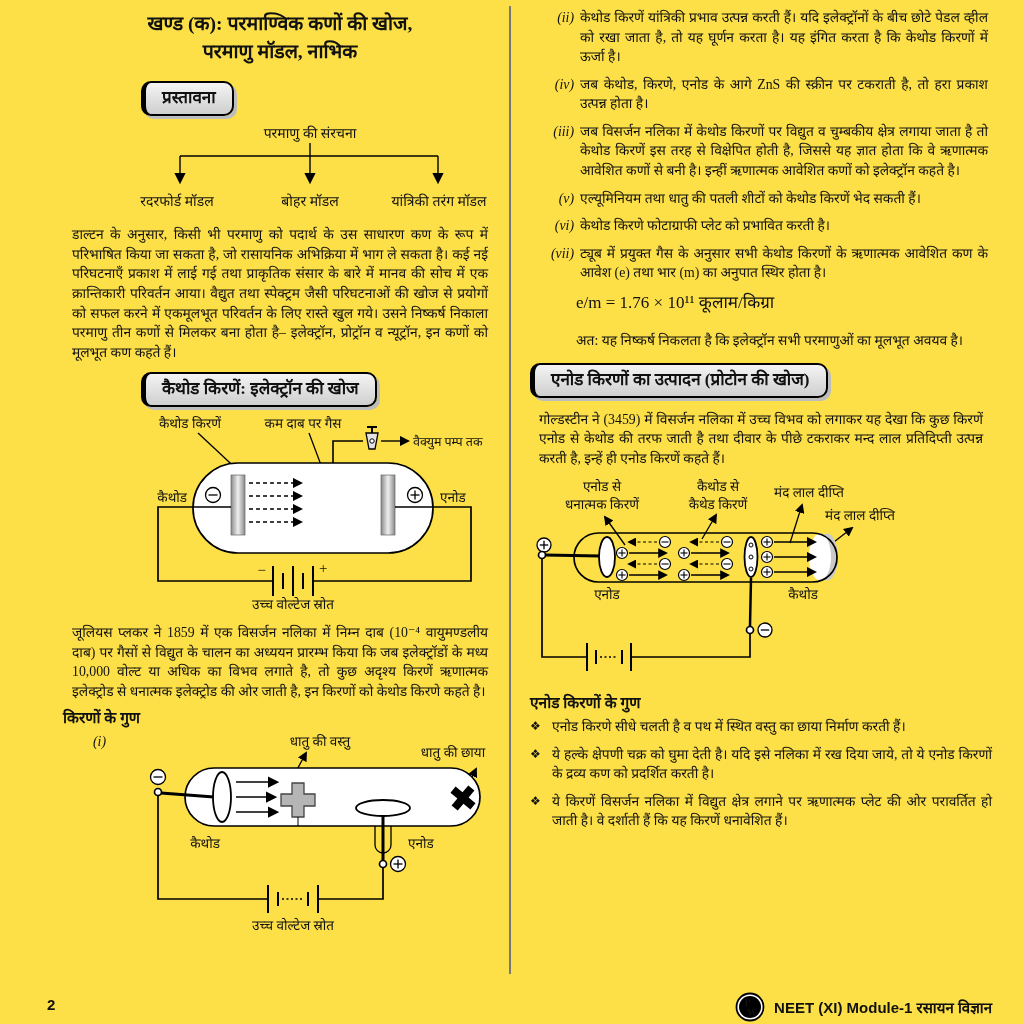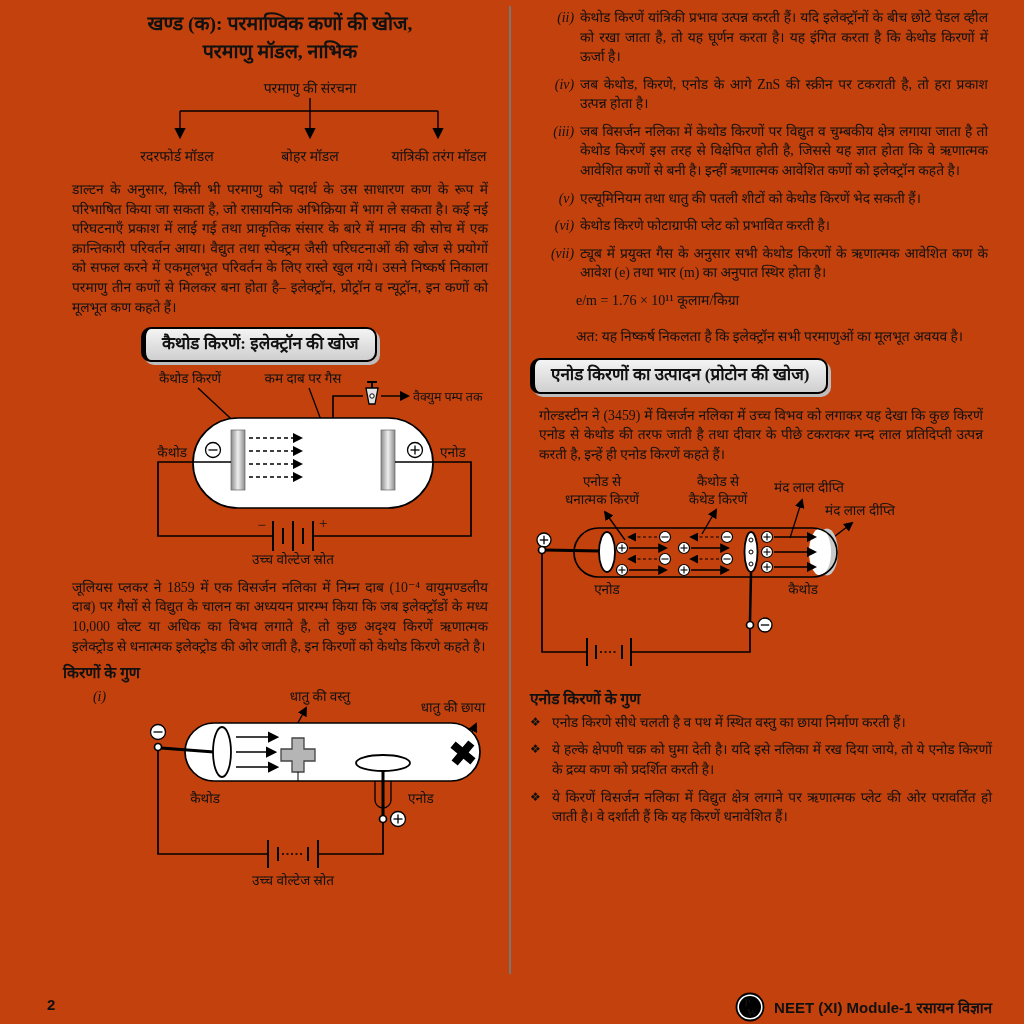--- a/index.html
+++ b/index.html
@@ -1,35 +1,35 @@
 <!DOCTYPE html>
 <html><head>
 <meta charset="utf-8">
 <style>
   html,body{margin:0;padding:0;}
   body{width:1024px;height:1024px;background:#fff;overflow:hidden;
        font-family:"Liberation Serif","DejaVu Serif",serif;color:#111;}
-  .page{position:relative;width:1024px;height:1024px;background:#c2410c;}
+  .page{position:relative;width:1024px;height:1024px;background:#fde047;}
   .divider{position:absolute;left:509px;top:6px;width:2px;height:968px;background:#777;}
   .col{position:absolute;top:0;font-size:13.8px;line-height:1.42;}
   .col-left{left:63px;width:434px;top:8px;}
   .col-right{left:530px;width:462px;top:8px;}
   .title{font-weight:bold;font-size:19.5px;line-height:1.45;text-align:center;margin:2px 0 10px;}
   .hbox{display:inline-block;background:linear-gradient(#f4f4f4,#cfcfcf);
         border:2.5px solid #000;border-left-width:5px;border-radius:10px;
         padding:3px 16px 4px;font-weight:bold;font-size:17px;
         box-shadow:3px 3px 0 #bdbdbd;margin:4px 0 6px;}
   .indent-box{margin-left:78px;}
   .para{text-align:justify;margin:6px 9px;}
   .subhead{font-weight:bold;font-size:15.5px;margin:6px 0 3px;}
   .item{position:relative;padding-left:46px;margin:0 4px 8px;text-align:justify;}
   .item .lbl{position:absolute;left:0;top:0;width:40px;text-align:right;font-style:italic;}
   .item-i{position:relative;padding-left:57px;margin:2px 0 2px;text-align:justify;}
   .item-i .lbl{position:absolute;left:30px;top:0;width:22px;font-style:italic;}
-  .formula{margin:4px 0 6px 46px;font-size:14px;}
+  .formula{margin:4px 0 6px 46px;font-size:17px;}
   .concl{margin:16px 0 8px 46px;text-align:justify;}
   .bullet{position:relative;padding-left:22px;margin:0 0 8px;text-align:justify;}
   .bullet .glyph{position:absolute;left:0;top:1px;font-size:12px;}
   svg text{font-family:"Liberation Serif","DejaVu Serif",serif;fill:#111;}
   .footer-page{position:absolute;left:47px;top:996px;font-weight:bold;
                font-family:"Liberation Sans","DejaVu Sans",sans-serif;font-size:15px;}
   .footer-brand{position:absolute;right:32px;top:992px;display:flex;align-items:center;gap:9px;
                 font-family:"Liberation Sans","DejaVu Sans",sans-serif;font-weight:bold;font-size:15px;}
   .tight{margin-top:2px;}
 </style>
@@ -38,20 +38,23 @@
 
 <div class="page">
   <div class="divider"></div>
 
   <div class="col col-left">
     <div class="title">
       <div>खण्ड (क): परमाण्विक कणों की खोज,</div>
       <div>परमाणु मॉडल, नाभिक</div>
     </div>
 
+    <div class="indent-box">
+      <span class="hbox">प्रस्तावना</span>
+    </div>
 
     
     <svg width="434" height="92" viewBox="0 0 434 92">
       <defs>
         <marker id="mT" viewBox="0 0 10 10" refX="8" refY="5" markerWidth="8" markerHeight="8" orient="auto">
           <path d="M0,0 L10,5 L0,10 Z" fill="#000"></path>
         </marker>
       </defs>
       <text x="247" y="16" font-size="14" text-anchor="middle">परमाणु की संरचना</text>
       <line x1="247" y1="21" x2="247" y2="34" stroke="#000" stroke-width="1.4"></line>

